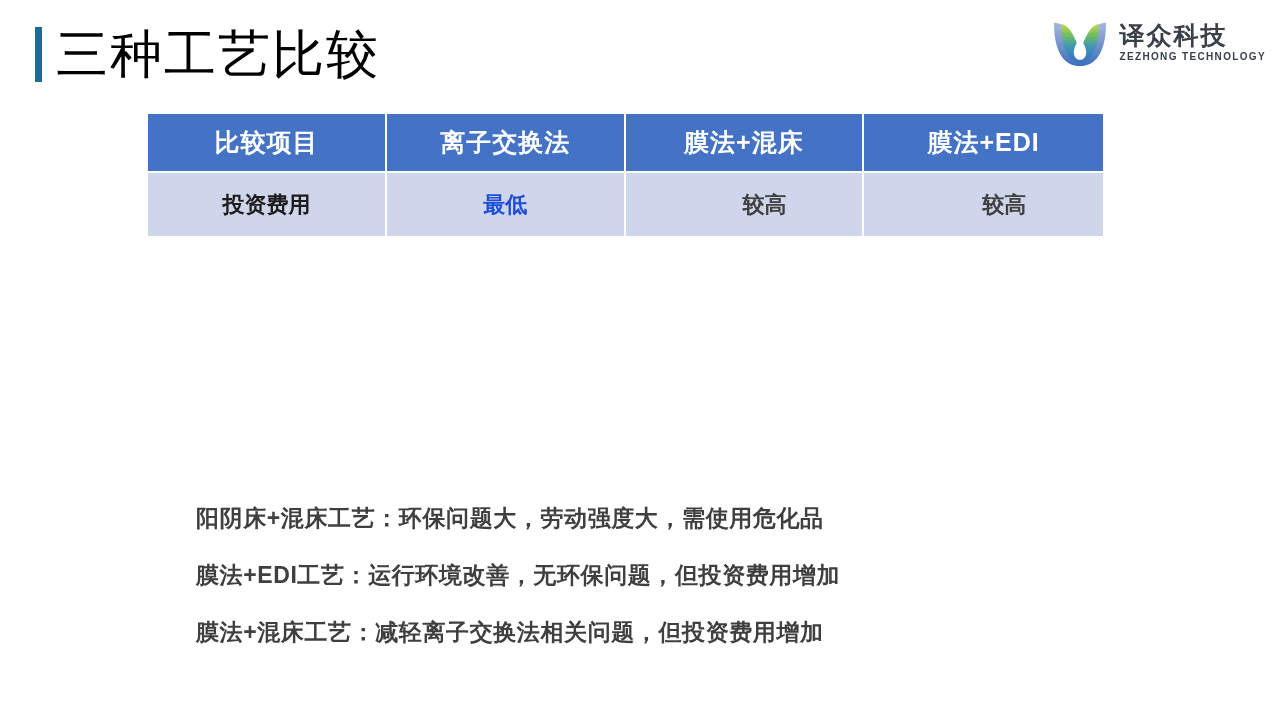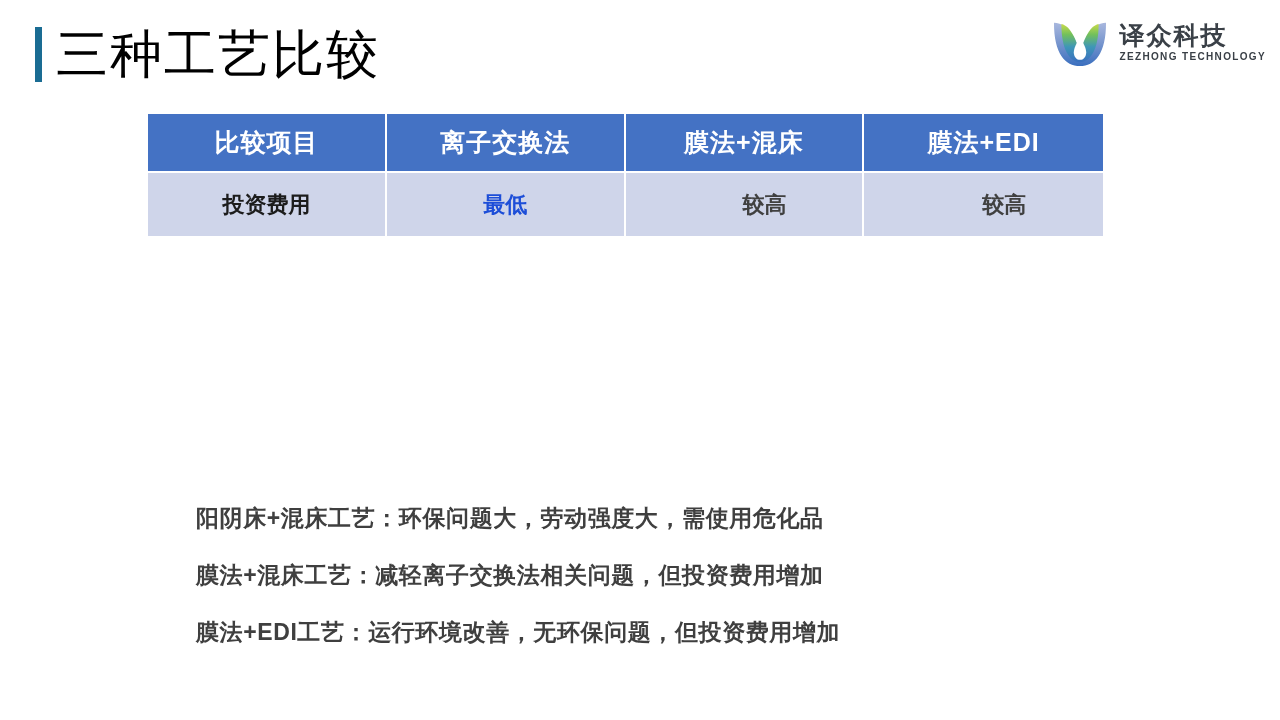--- a/index.html
+++ b/index.html
@@ -217,15 +217,15 @@
 
 
 
 
 
   </tbody>
 </table>
 
 <div class="notes-block">
   <div class="note-line">阳阴床+混床工艺：环保问题大，劳动强度大，需使用危化品</div>
+  <div class="note-line">膜法+EDI工艺：运行环境改善，无环保问题，但投资费用增加</div>
   <div class="note-line">膜法+混床工艺：减轻离子交换法相关问题，但投资费用增加</div>
-  <div class="note-line">膜法+EDI工艺：运行环境改善，无环保问题，但投资费用增加</div>
 </div>
 
 </body></html>

